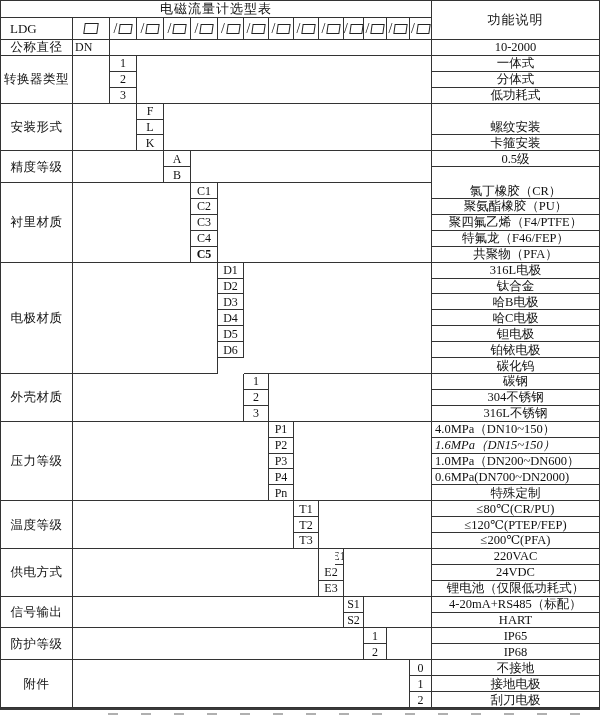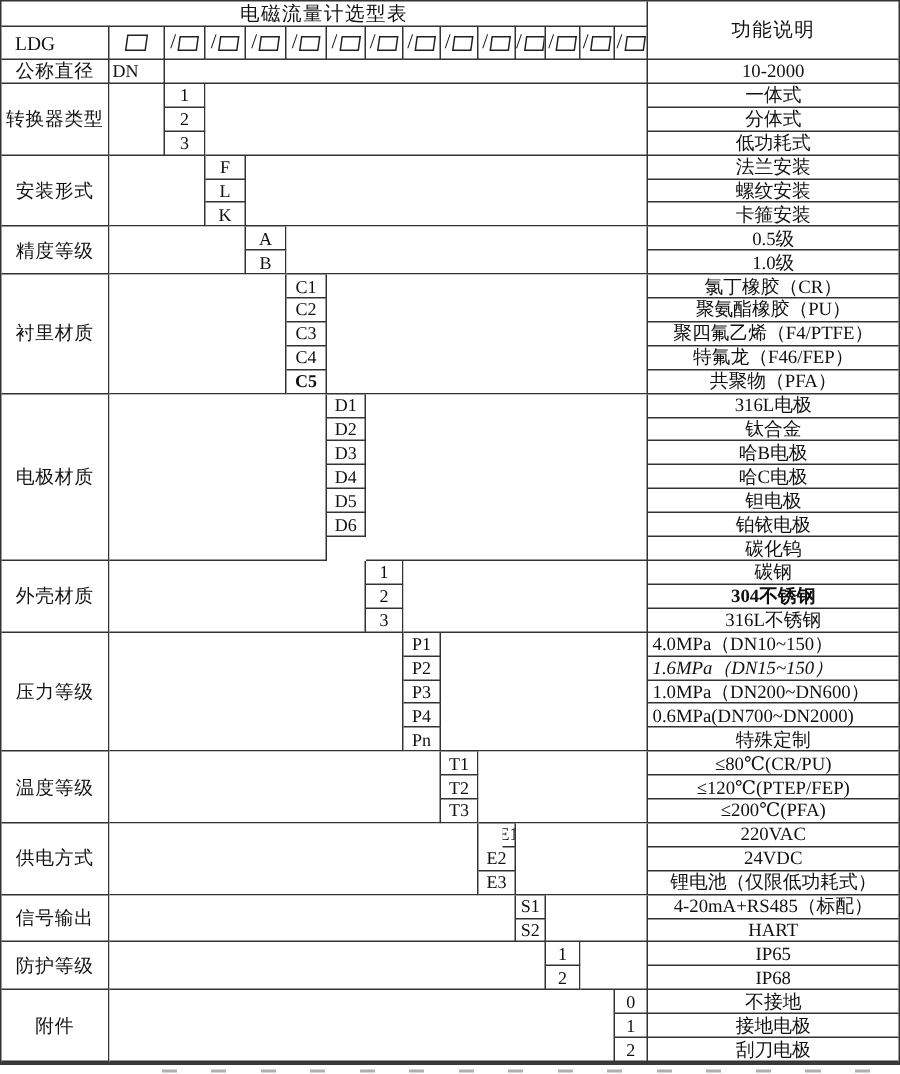--- a/index.html
+++ b/index.html
@@ -116,32 +116,30 @@
       <div class="cell code" style="grid-area: 4 / 3 / span 1 / span 1;">1</div>
       <div class="cell desc noborder-r" style="grid-area: 4 / 16 / span 1 / span 1;">一体式</div>
       <div class="cell code" style="grid-area: 5 / 3 / span 1 / span 1;">2</div>
       <div class="cell desc noborder-r" style="grid-area: 5 / 16 / span 1 / span 1;">分体式</div>
       <div class="cell code" style="grid-area: 6 / 3 / span 1 / span 1;">3</div>
       <div class="cell desc noborder-r" style="grid-area: 6 / 16 / span 1 / span 1;">低功耗式</div>
       <div class="cell merged" style="grid-area: 4 / 4 / span 3 / span 12;"></div>
       <div class="cell lab" style="grid-area: 7 / 1 / span 3 / span 1;">安装形式</div>
       <div class="cell merged" style="grid-area: 7 / 2 / span 3 / span 2;"></div>
       <div class="cell code" style="grid-area: 7 / 4 / span 1 / span 1;">F</div>
-      <div class="cell desc noborder-r" style="grid-area: 7 / 16 / span 1 / span 1;">法兰安装</div>
       <div class="cell code" style="grid-area: 8 / 4 / span 1 / span 1;">L</div>
       <div class="cell desc noborder-r" style="grid-area: 8 / 16 / span 1 / span 1;">螺纹安装</div>
       <div class="cell code" style="grid-area: 9 / 4 / span 1 / span 1;">K</div>
       <div class="cell desc noborder-r" style="grid-area: 9 / 16 / span 1 / span 1;">卡箍安装</div>
       <div class="cell merged" style="grid-area: 7 / 5 / span 3 / span 11;"></div>
       <div class="cell lab" style="grid-area: 10 / 1 / span 2 / span 1;">精度等级</div>
       <div class="cell merged" style="grid-area: 10 / 2 / span 2 / span 3;"></div>
       <div class="cell code" style="grid-area: 10 / 5 / span 1 / span 1;">A</div>
       <div class="cell desc noborder-r" style="grid-area: 10 / 16 / span 1 / span 1;">0.5级</div>
       <div class="cell code" style="grid-area: 11 / 5 / span 1 / span 1;">B</div>
-      <div class="cell desc noborder-r" style="grid-area: 11 / 16 / span 1 / span 1;">1.0级</div>
       <div class="cell merged" style="grid-area: 10 / 6 / span 2 / span 10;"></div>
       <div class="cell lab" style="grid-area: 12 / 1 / span 5 / span 1;">衬里材质</div>
       <div class="cell merged" style="grid-area: 12 / 2 / span 5 / span 4;"></div>
       <div class="cell code" style="grid-area: 12 / 6 / span 1 / span 1;">C1</div>
       <div class="cell desc noborder-r" style="grid-area: 12 / 16 / span 1 / span 1;">氯丁橡胶（CR）</div>
       <div class="cell code" style="grid-area: 13 / 6 / span 1 / span 1;">C2</div>
       <div class="cell desc noborder-r" style="grid-area: 13 / 16 / span 1 / span 1;">聚氨酯橡胶（PU）</div>
       <div class="cell code" style="grid-area: 14 / 6 / span 1 / span 1;">C3</div>
       <div class="cell desc noborder-r" style="grid-area: 14 / 16 / span 1 / span 1;">聚四氟乙烯（F4/PTFE）</div>
       <div class="cell code" style="grid-area: 15 / 6 / span 1 / span 1;">C4</div>
@@ -164,21 +162,21 @@
       <div class="cell code" style="grid-area: 22 / 7 / span 1 / span 1;">D6</div>
       <div class="cell desc noborder-r" style="grid-area: 22 / 16 / span 1 / span 1;">铂铱电极</div>
       <div class="cell code" style="grid-area: 23 / 7 / span 1 / span 1; margin-left: 34px;">D7</div>
       <div class="cell desc noborder-r" style="grid-area: 23 / 16 / span 1 / span 1;">碳化钨</div>
       <div class="cell merged" style="grid-area: 17 / 8 / span 7 / span 8;"></div>
       <div class="cell lab" style="grid-area: 24 / 1 / span 3 / span 1;">外壳材质</div>
       <div class="cell merged" style="grid-area: 24 / 2 / span 3 / span 6;"></div>
       <div class="cell code" style="grid-area: 24 / 8 / span 1 / span 1;">1</div>
       <div class="cell desc noborder-r" style="grid-area: 24 / 16 / span 1 / span 1;">碳钢</div>
       <div class="cell code" style="grid-area: 25 / 8 / span 1 / span 1;">2</div>
-      <div class="cell desc noborder-r" style="grid-area: 25 / 16 / span 1 / span 1; font-weight: bold;">304不锈钢</div>
+      <div class="cell desc noborder-r" style="grid-area: 25 / 16 / span 1 / span 1;">304不锈钢</div>
       <div class="cell code" style="grid-area: 26 / 8 / span 1 / span 1;">3</div>
       <div class="cell desc noborder-r" style="grid-area: 26 / 16 / span 1 / span 1;">316L不锈钢</div>
       <div class="cell merged" style="grid-area: 24 / 9 / span 3 / span 7;"></div>
       <div class="cell lab" style="grid-area: 27 / 1 / span 5 / span 1;">压力等级</div>
       <div class="cell merged" style="grid-area: 27 / 2 / span 5 / span 7;"></div>
       <div class="cell code" style="grid-area: 27 / 9 / span 1 / span 1;">P1</div>
       <div class="cell desc noborder-r left" style="grid-area: 27 / 16 / span 1 / span 1;">4.0MPa（DN10~150）</div>
       <div class="cell code" style="grid-area: 28 / 9 / span 1 / span 1;">P2</div>
       <div class="cell desc noborder-r left" style="grid-area: 28 / 16 / span 1 / span 1; font-style: italic;">1.6MPa（DN15~150）</div>
       <div class="cell code" style="grid-area: 29 / 9 / span 1 / span 1;">P3</div>

